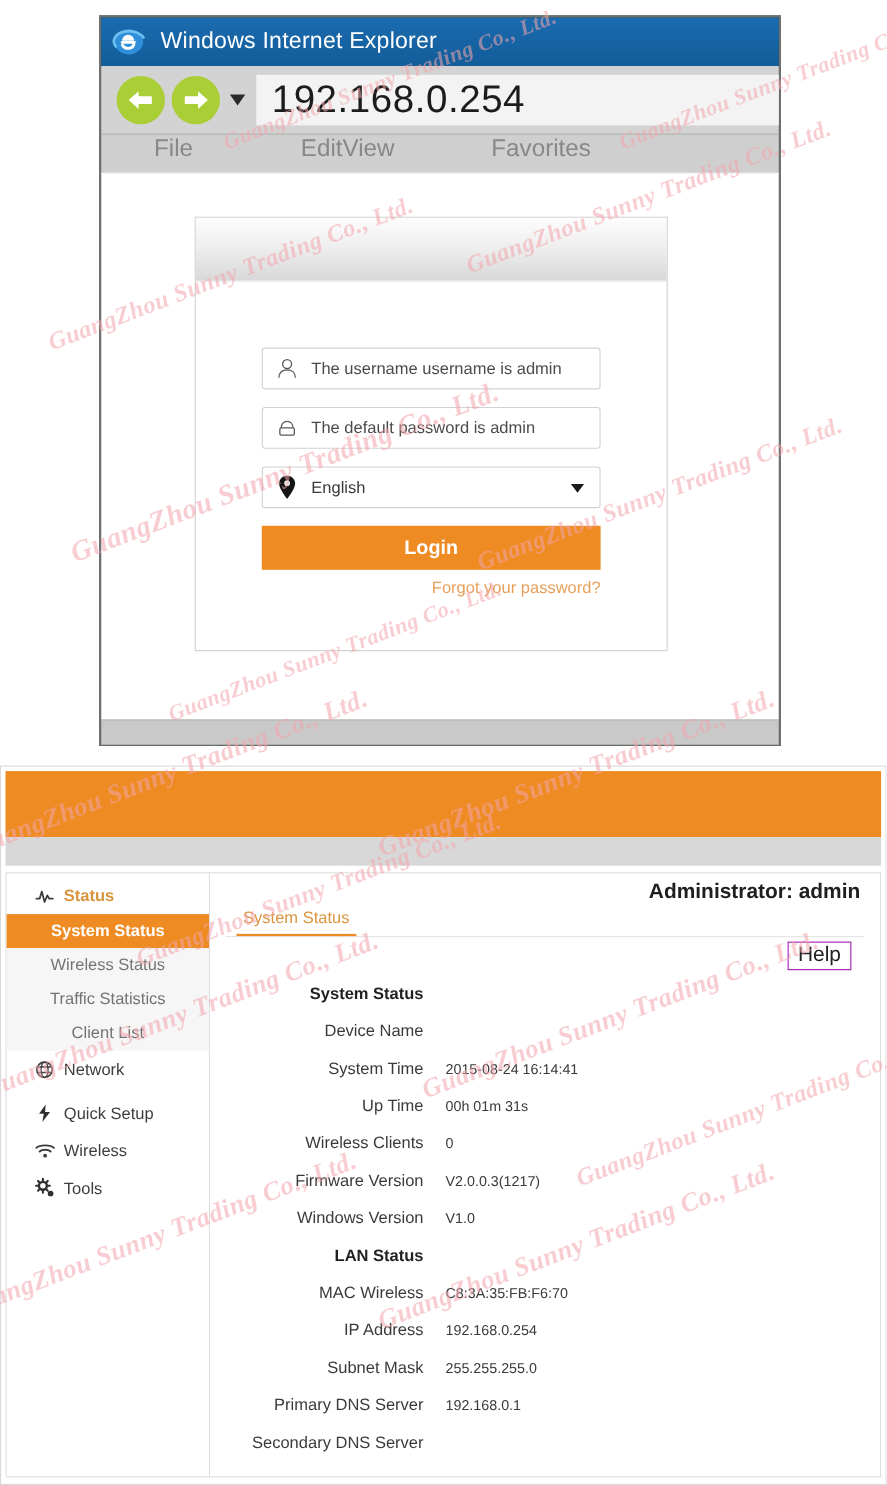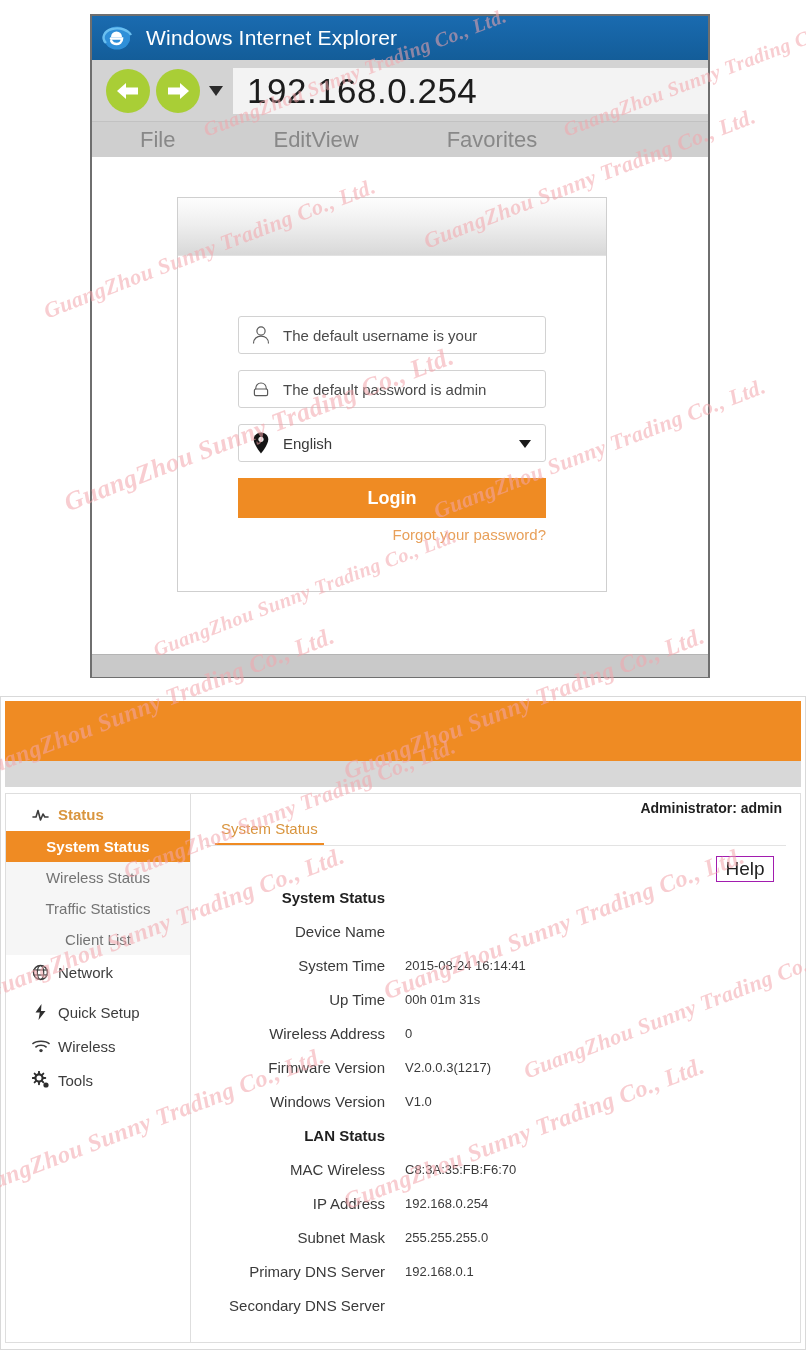--- a/index.html
+++ b/index.html
@@ -106,21 +106,21 @@
     box-sizing: border-box;
     font-size: 35px;
     color: #1c1c1c;
     letter-spacing: 0.5px;
     overflow: hidden;
   }
   #ie-menubar {
     height: 36px;
     background: #cfcfcf;
     display: flex;
-    align-items: center;
+    align-items: flex-start;
     font-size: 22px;
     color: #888888;
     box-sizing: border-box;
     overflow: hidden;
     border-bottom: 1px solid #ffffff;
   }
   .menu-item { flex: none; }
   #ie-content {
     position: relative;
     height: 496px;
@@ -284,21 +284,21 @@
     flex: 1;
     border: 1px solid #dedede;
     border-left: none;
     background: #ffffff;
     box-sizing: border-box;
     position: relative;
     padding: 0 14px;
   }
   #admin-label {
     text-align: right;
-    font-size: 14px;
+    font-size: 19px;
     font-weight: bold;
     color: #1f1f1f;
     padding-top: 6px;
     padding-right: 4px;
   }
   #tabbar {
     border-bottom: 1px solid #e3e3e3;
     padding-top: 2px;
   }
   #tab-system-status {
@@ -397,21 +397,21 @@
 
       <div id="login-form">
 
         <div class="login-field">
           <span class="field-icon">
             <svg width="22" height="22" viewBox="0 0 22 22">
               <circle cx="11" cy="7" r="4.1" fill="none" stroke="#5a5a5a" stroke-width="1.2"></circle>
               <path d="M3.5 19.5 C3.5 14.6 7 12.2 11 12.2 C15 12.2 18.5 14.6 18.5 19.5" fill="none" stroke="#5a5a5a" stroke-width="1.2"></path>
             </svg>
           </span>
-          <span class="field-text">The default username is your</span>
+          <span class="field-text">The username username is admin</span>
         </div>
 
         <div class="login-field">
           <span class="field-icon">
             <svg width="22" height="22" viewBox="0 0 22 22">
               <path d="M5.6 11.2 C5.6 7.4 8 5 11 5 C14 5 16.4 7.4 16.4 11.2" fill="none" stroke="#5a5a5a" stroke-width="1.2"></path>
               <rect x="4.4" y="11" width="13.2" height="6.6" rx="1.4" fill="none" stroke="#5a5a5a" stroke-width="1.2"></rect>
             </svg>
           </span>
           <span class="field-text">The default password is admin</span>
@@ -540,21 +540,21 @@
         </div>
         <div class="status-row">
           <div class="status-label">System Time</div>
           <div class="status-value">2015-08-24   16:14:41</div>
         </div>
         <div class="status-row">
           <div class="status-label">Up Time</div>
           <div class="status-value">00h 01m 31s</div>
         </div>
         <div class="status-row">
-          <div class="status-label">Wireless Address</div>
+          <div class="status-label">Wireless Clients</div>
           <div class="status-value">0</div>
         </div>
         <div class="status-row">
           <div class="status-label">Firmware Version</div>
           <div class="status-value">V2.0.0.3(1217)</div>
         </div>
         <div class="status-row">
           <div class="status-label">Windows Version</div>
           <div class="status-value">V1.0</div>
         </div>

